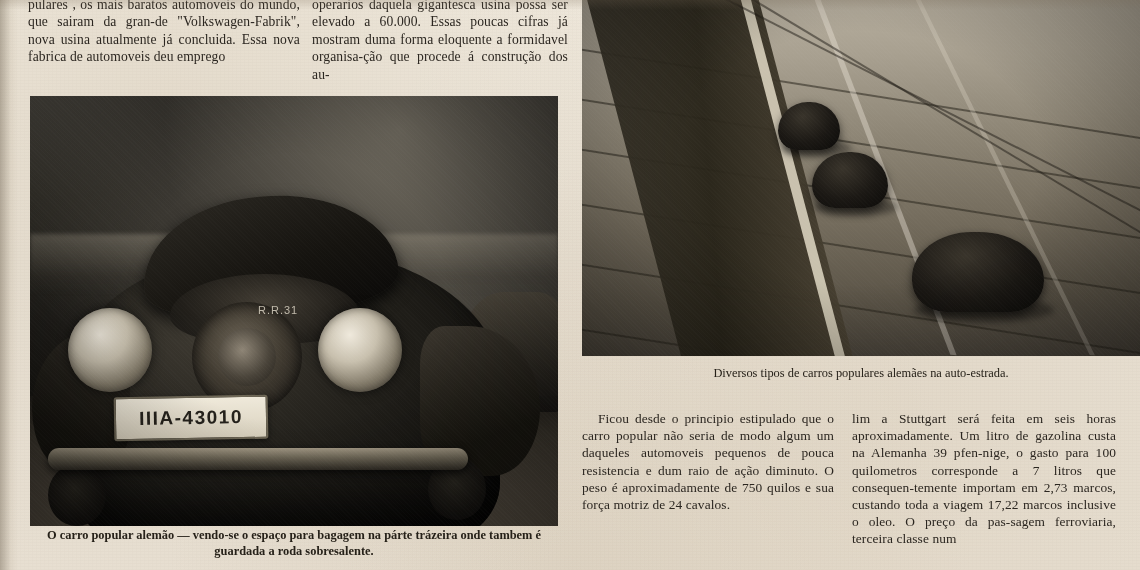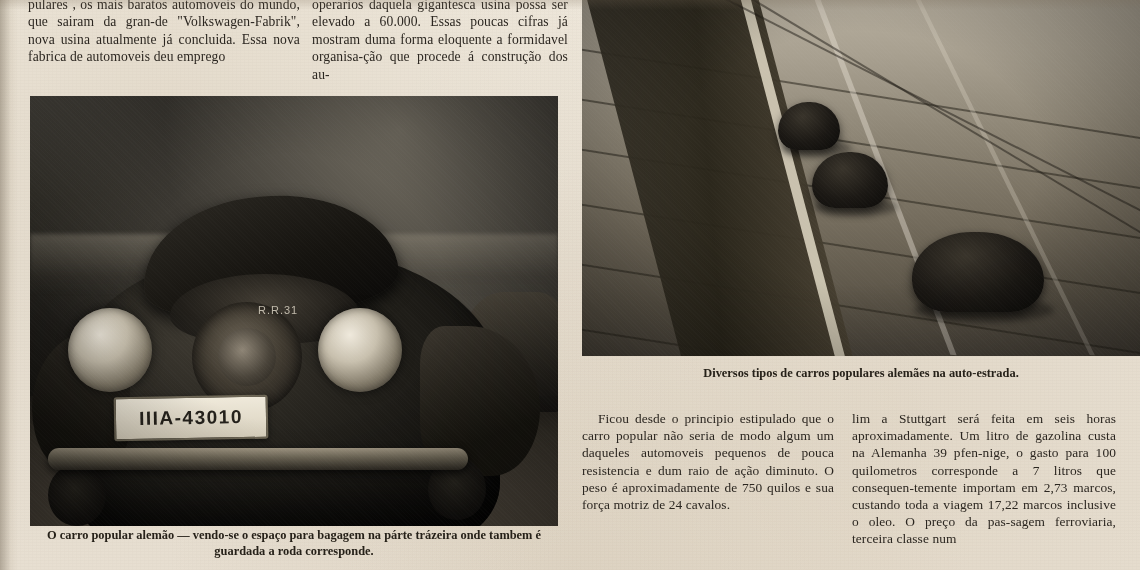--- a/index.html
+++ b/index.html
@@ -349,21 +349,21 @@
   }
   #photo-autobahn .vignette {
     position: absolute;
     inset: 0;
     background: radial-gradient(ellipse at 50% 45%, rgba(0,0,0,0) 45%, rgba(0,0,0,0.40) 100%);
   }
   #caption-autobahn {
     left: 582px;
     top: 366px;
     width: 558px;
-    font-weight: 700;
+    font-weight: 400;
   }
 
   
   #col-3 {
     left: 582px;
     top: 410px;
     width: 252px;
   }
   #col-4 {
     left: 852px;
@@ -424,21 +424,21 @@
     <div class="wheel left"></div>
     <div class="wheel right"></div>
     <div class="bumper"></div>
     <div class="plate">
       <span>IIIA-43010</span>
     </div>
     <div class="vignette"></div>
     <div class="photo-grain"></div>
   </div>
 
-  <div class="caption" id="caption-beetle">O carro popular alemão — vendo-se o espaço para bagagem na párte trázeira onde tambem é guardada a roda corresponde.</div>
+  <div class="caption" id="caption-beetle">O carro popular alemão — vendo-se o espaço para bagagem na párte trázeira onde tambem é guardada a roda sobresalente.</div>
 
   <div id="photo-autobahn">
     <div class="road"></div>
 
     <div class="slab" style="top:40px;  transform: rotate(9deg);"></div>
     <div class="slab" style="top:90px;  transform: rotate(9deg);"></div>
     <div class="slab" style="top:140px; transform: rotate(9deg);"></div>
     <div class="slab" style="top:195px; transform: rotate(9deg);"></div>
     <div class="slab" style="top:255px; transform: rotate(9deg);"></div>
     <div class="slab" style="top:320px; transform: rotate(9deg);"></div>

